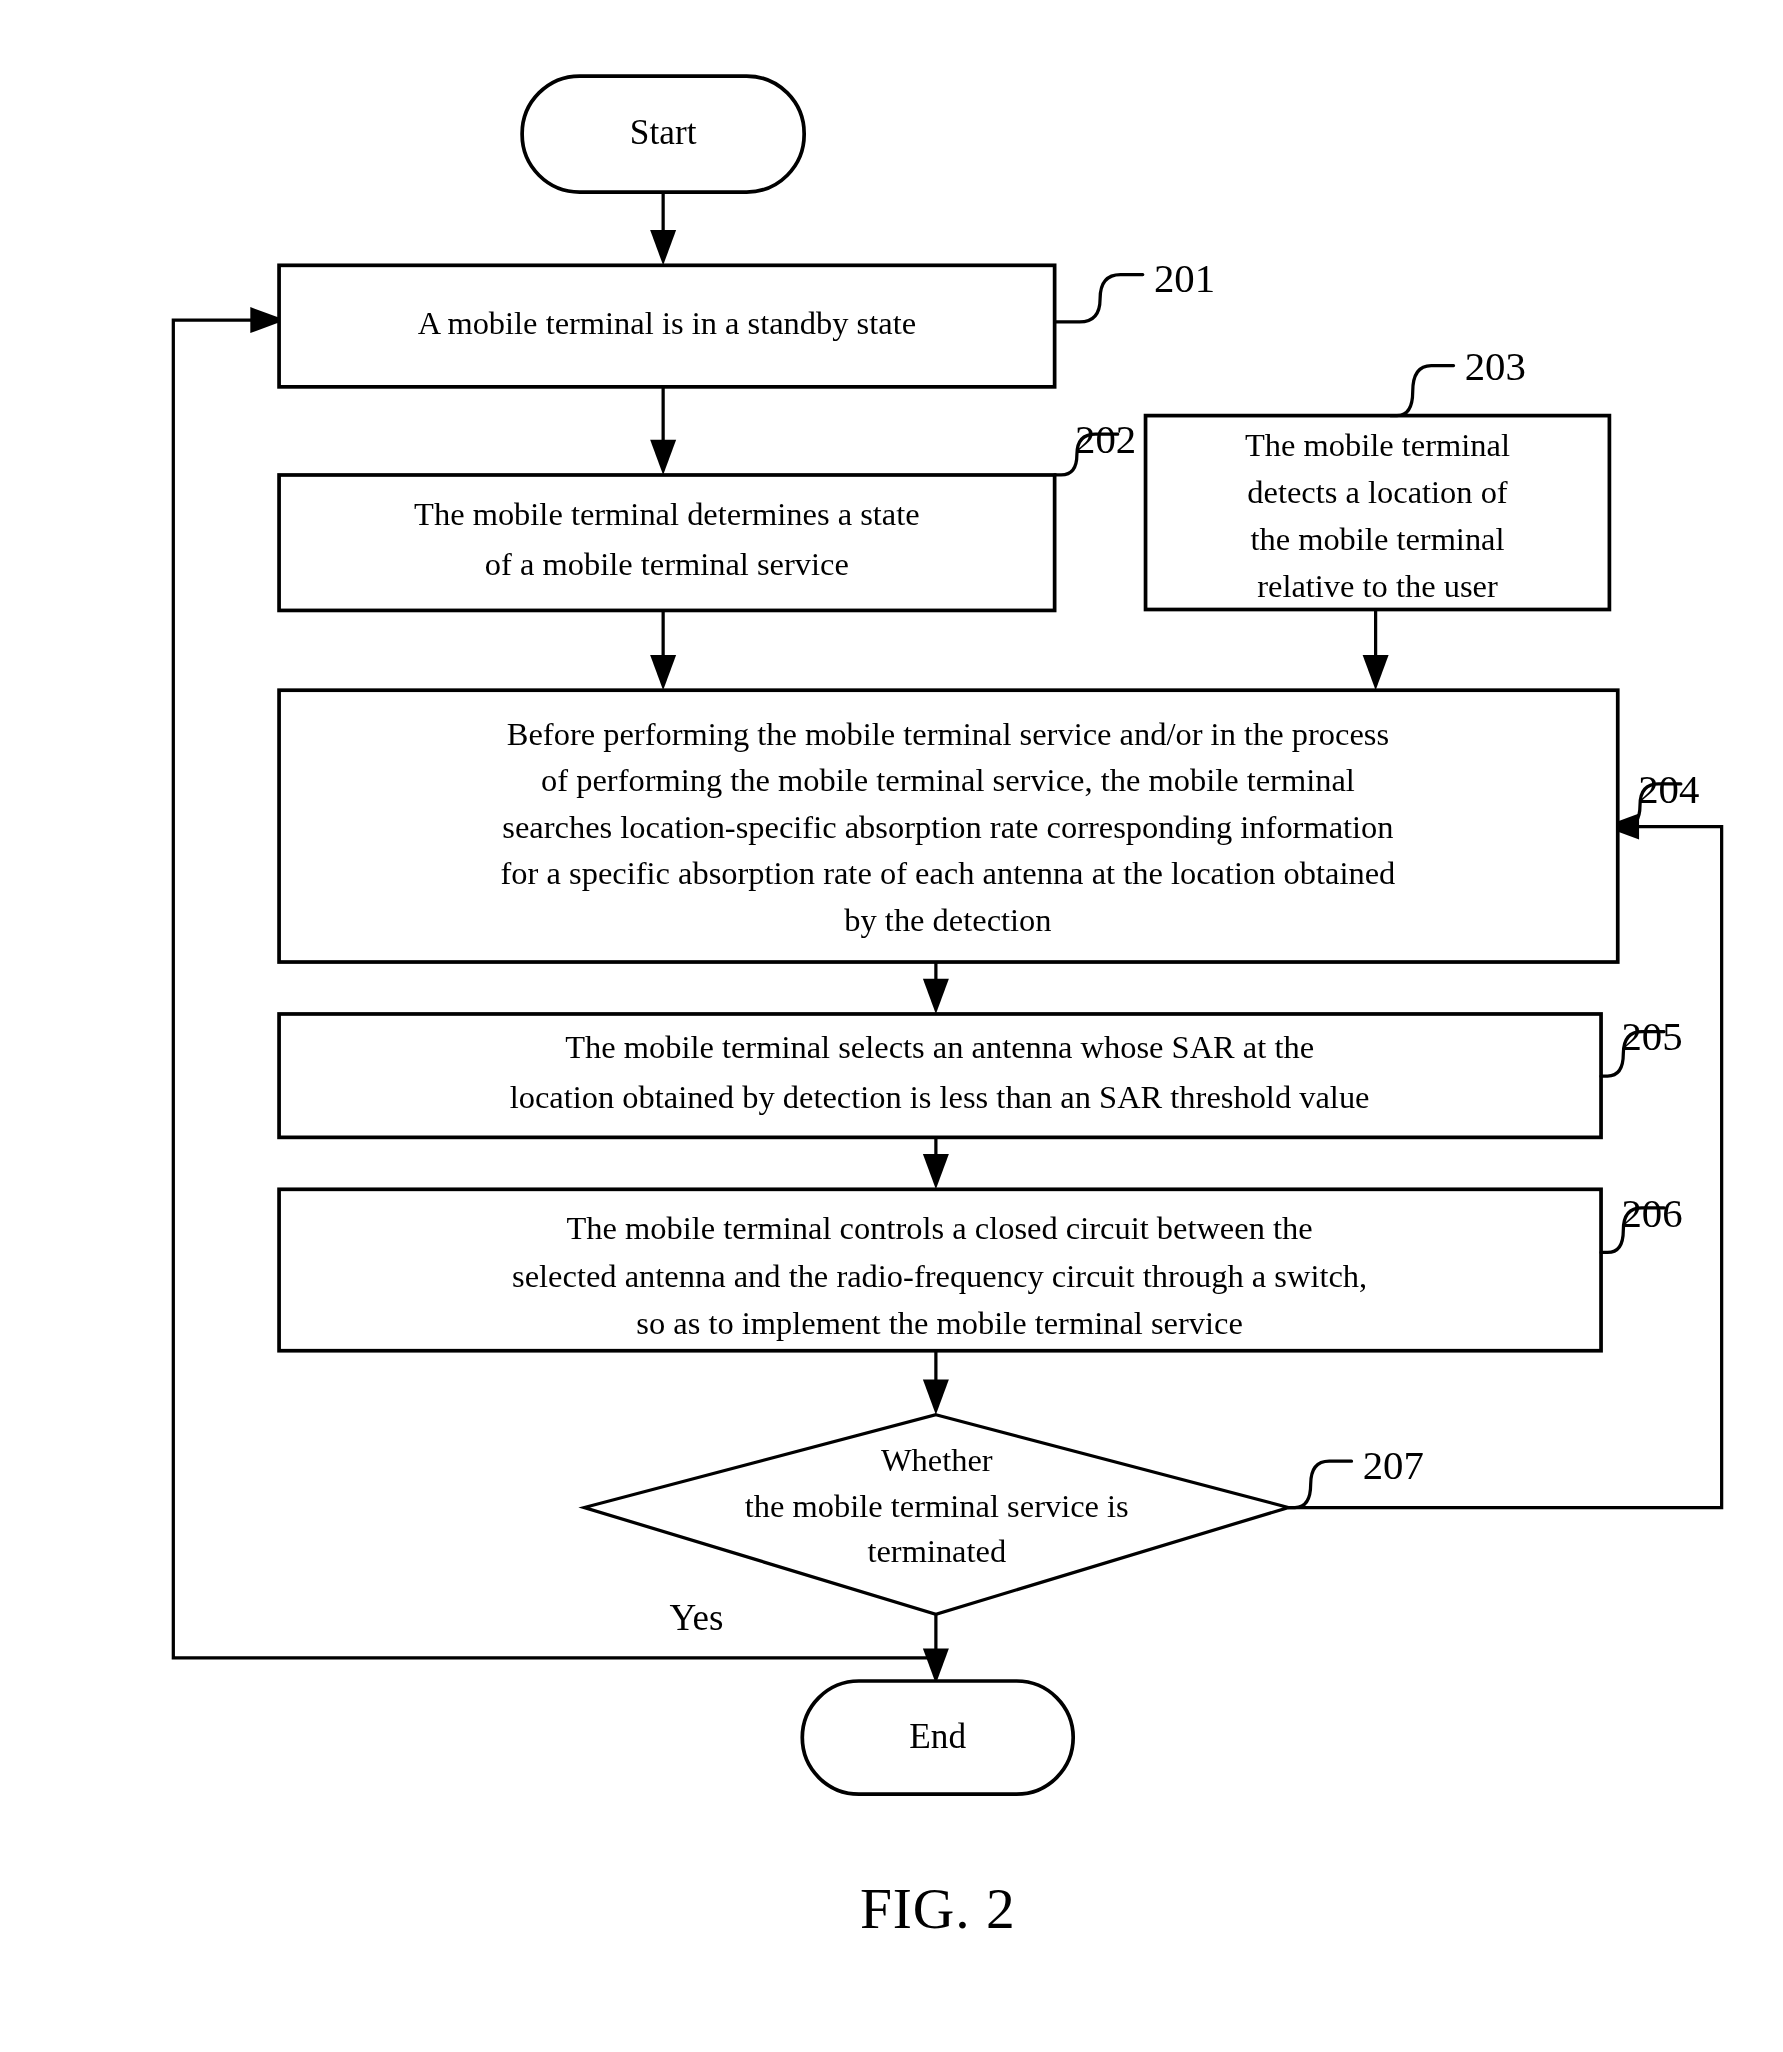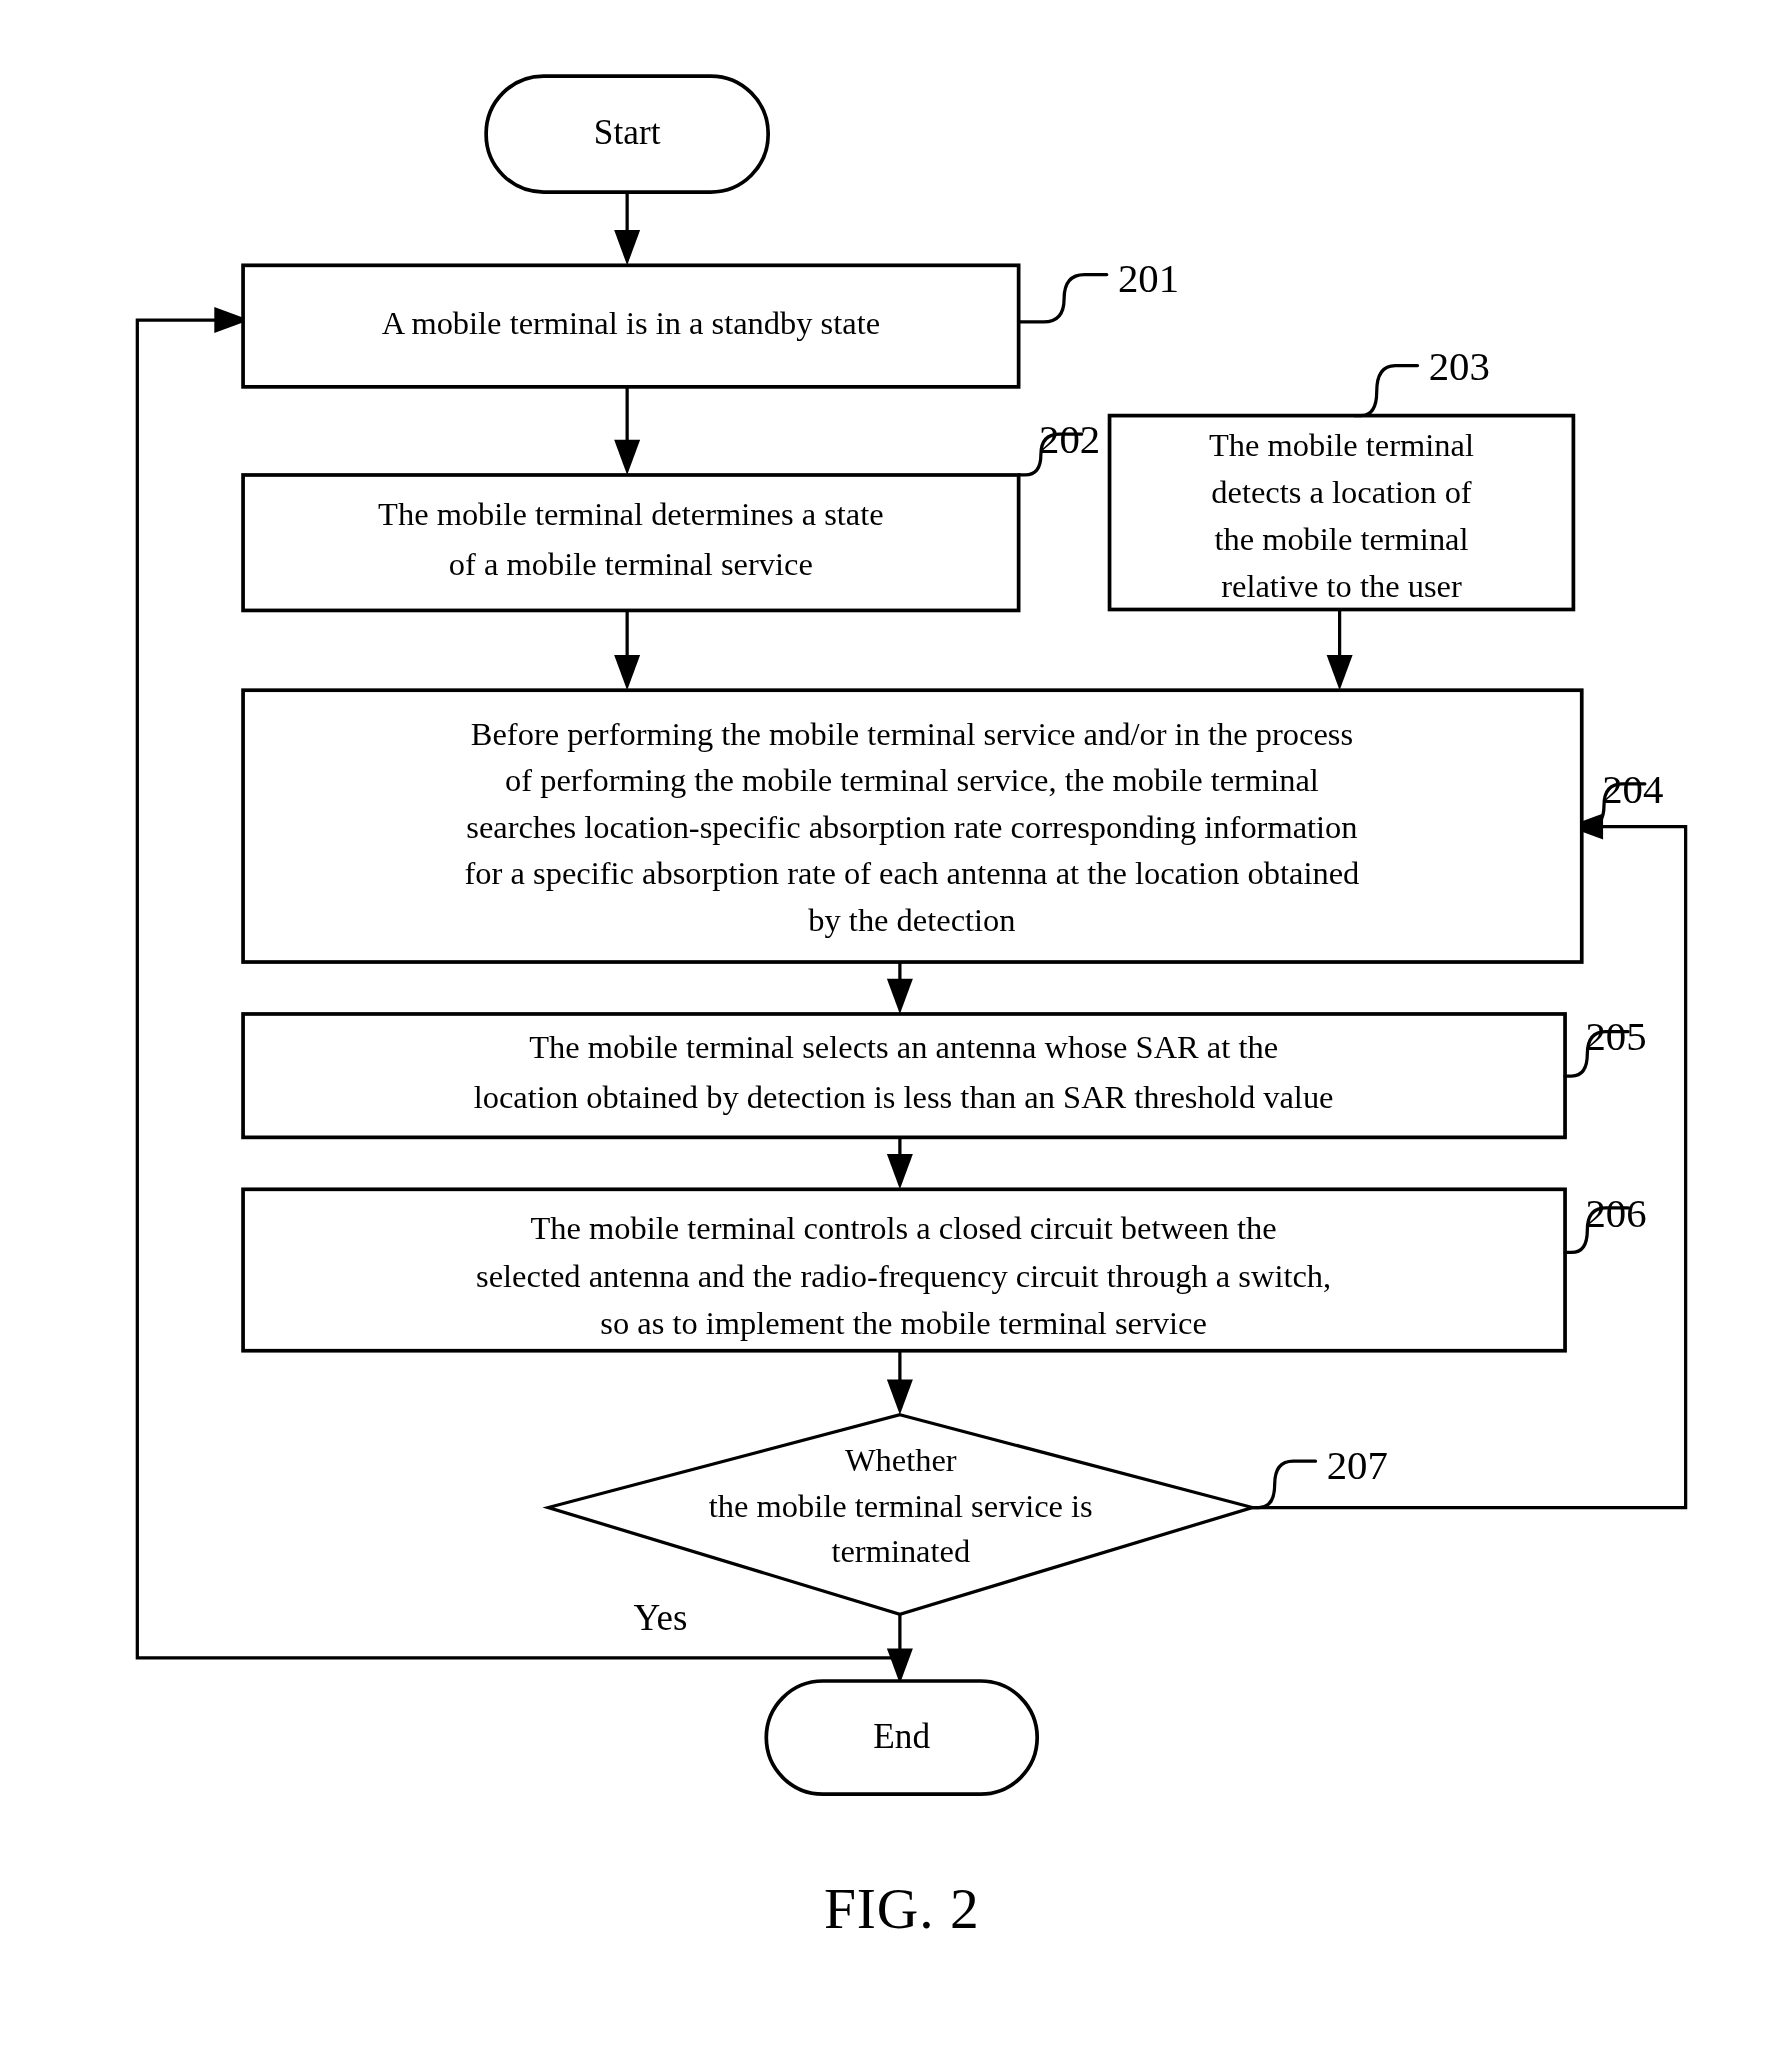--- a/index.html
+++ b/index.html
@@ -11,20 +11,21 @@
     width: 1784px;
     height: 2053px;
     font-family: "Liberation Serif", "DejaVu Serif", serif;
     color: #000000;
     overflow: hidden;
   }
   #figure-root {
     position: relative;
     width: 1636px;
     height: 2053px;
+    margin-left: 36px;
   }
   svg#flowchart {
     display: block;
     width: 1784px;
     height: 2053px;
   }
   .shape-outline {
     fill: #ffffff;
     stroke: #000000;
     stroke-width: 4;

